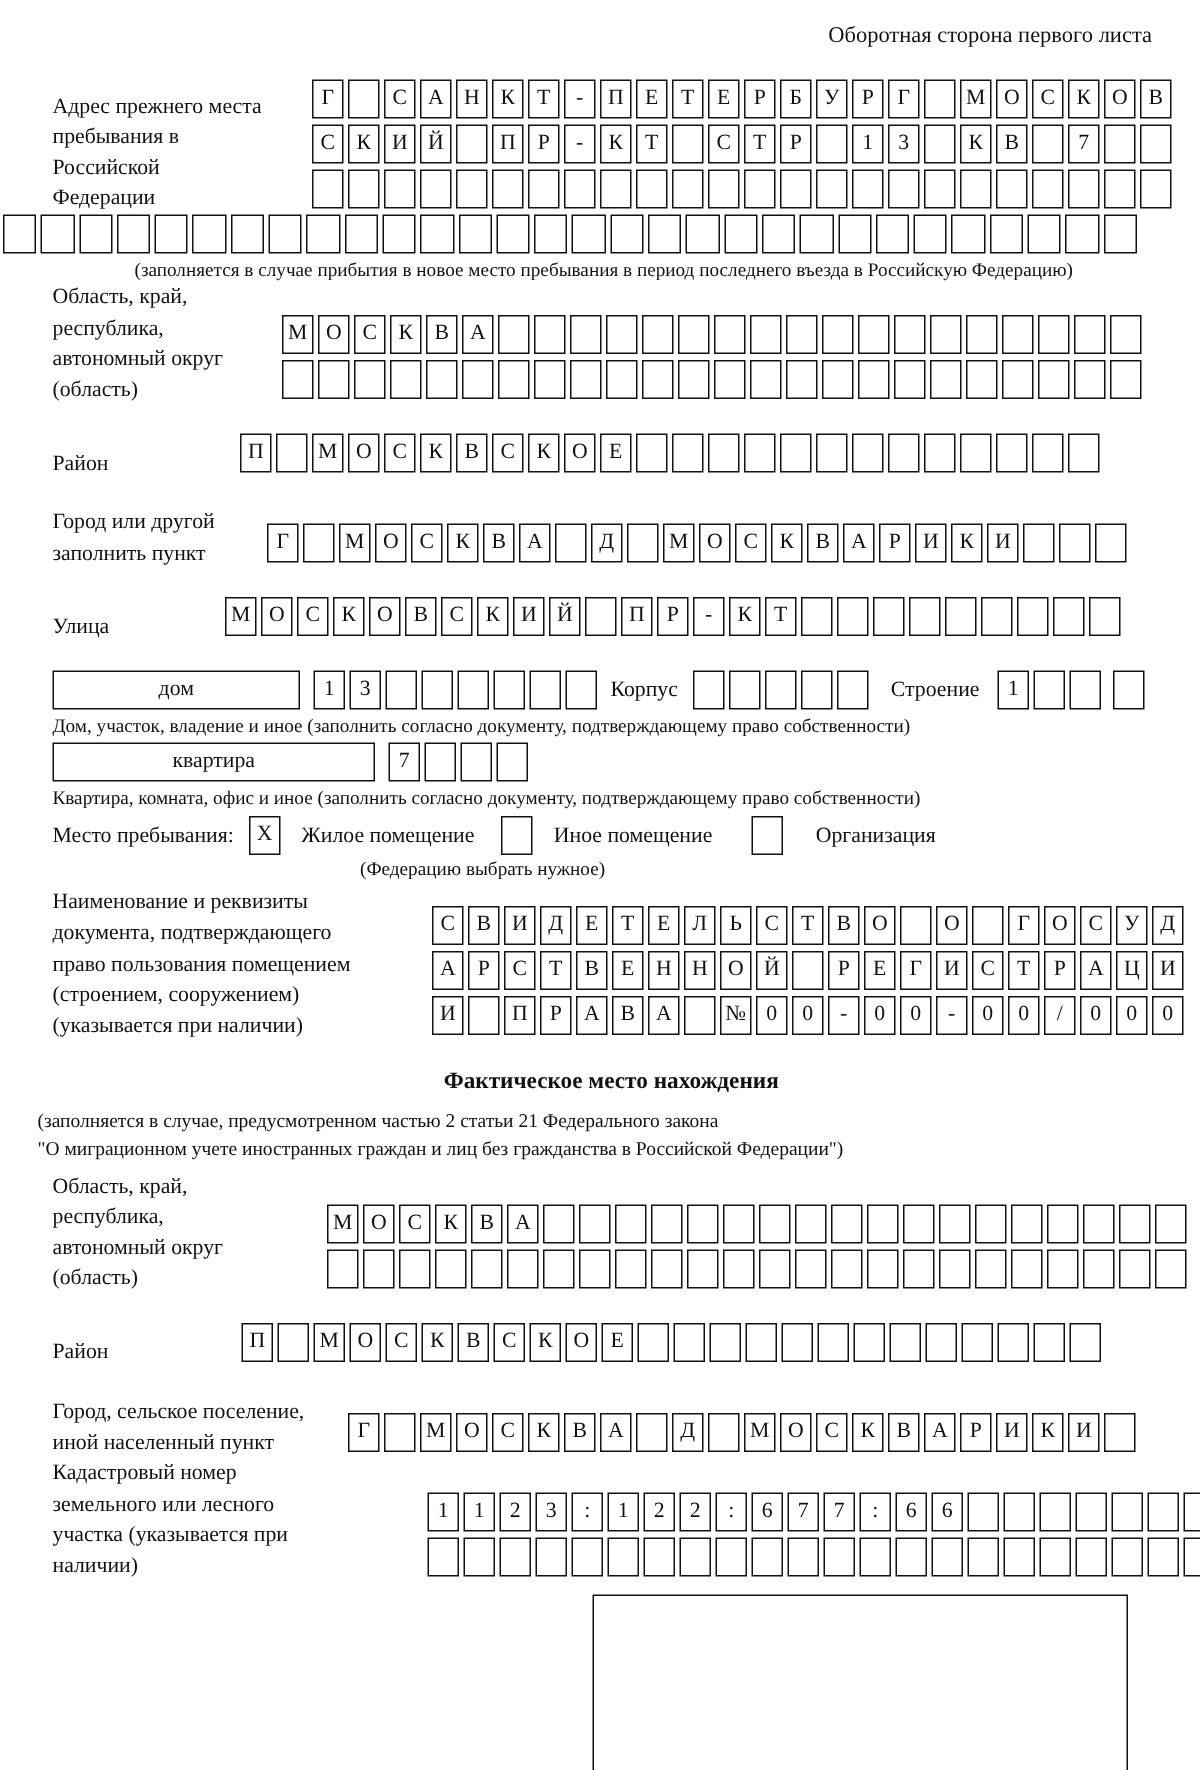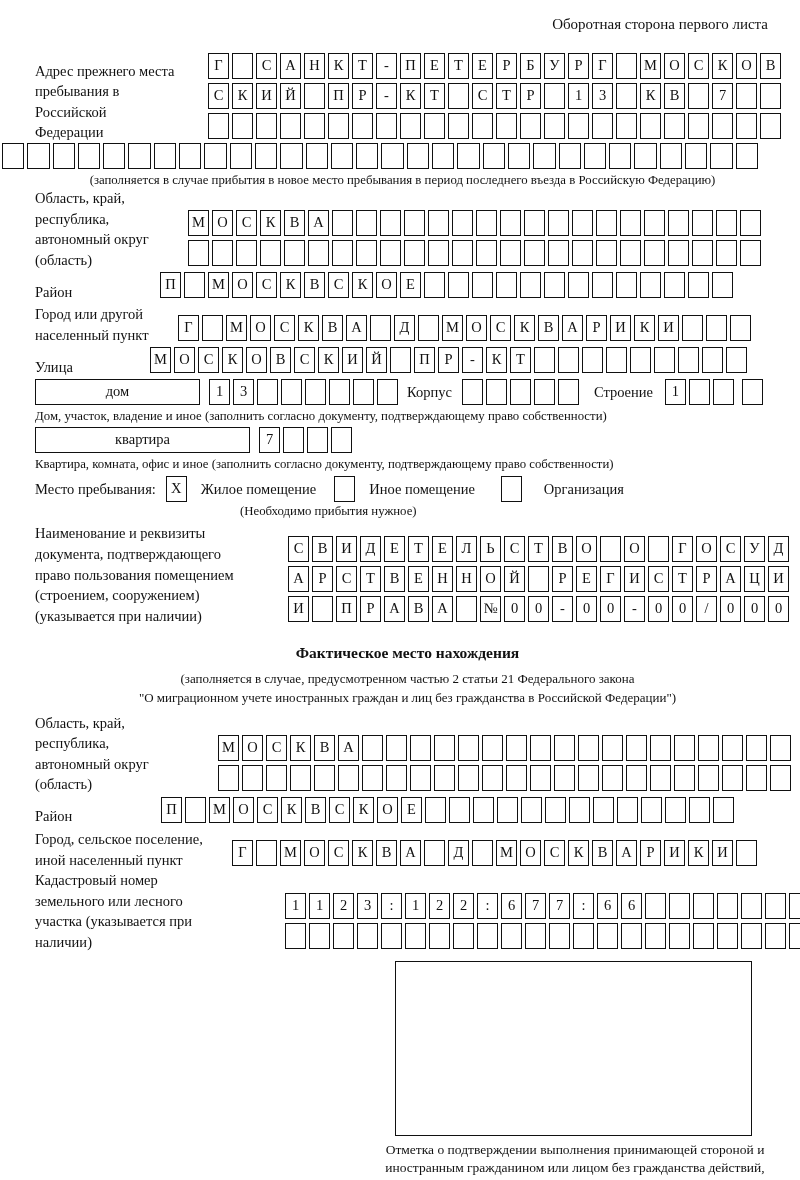--- a/index.html
+++ b/index.html
@@ -26,29 +26,29 @@
   .sec-title{font-weight:bold;font-size:15.5px;text-align:center;margin:6px 0 8px -10px;}
   .caption{font-size:12.8px;margin:0 0 3px 0;}
   .widebox{
     display:inline-block;box-sizing:border-box;border:1.6px solid #111;height:26px;
     text-align:center;font-size:14.5px;line-height:23px;vertical-align:top;background:#fff;
   }
   .inline-lbl{font-size:14.5px;line-height:26px;display:inline-block;vertical-align:top;}
   .stay-row{margin:4px 0 0 0;height:28px;}
   .stay-row .cell{margin-left:6px;margin-right:10px;}
   .center-note{font-size:12.8px;margin:0 0 4px 205px;}
-  .act-notes{font-size:13px;text-align:center;margin-left:-10px;line-height:1.4;}
+  .act-notes{font-size:13px;text-align:left;margin-left:-10px;line-height:1.4;}
   .mark-box{
     box-sizing:border-box;border:1.7px solid #111;width:357px;height:175px;
     margin:8px 0 0 360px;background:#fff;
   }
   .mark-caption{
     width:400px;margin:5px 0 0 340px;text-align:center;font-size:13.5px;line-height:1.35;
   }
-  .mt2{margin-top:2px;} .mt4{margin-top:4px;}
+  .mt2{margin-top:19px;} .mt4{margin-top:4px;}
   .pad-top20{padding-top:22px;padding-left:30px;}
 </style>
 </head>
 <body>
 
 <div class="page">
 
   <div class="header-note">Оборотная сторона первого листа</div>
 
   <div class="flexrow" style="margin-top:20px;">
@@ -70,21 +70,21 @@
       <div class="cellrow"><span class="cell"></span><span class="cell"></span><span class="cell"></span><span class="cell"></span><span class="cell"></span><span class="cell"></span><span class="cell"></span><span class="cell"></span><span class="cell"></span><span class="cell"></span><span class="cell"></span><span class="cell"></span><span class="cell"></span><span class="cell"></span><span class="cell"></span><span class="cell"></span><span class="cell"></span><span class="cell"></span><span class="cell"></span><span class="cell"></span><span class="cell"></span><span class="cell"></span><span class="cell"></span><span class="cell"></span></div>
     </div>
   </div>
 
   <div class="flexrow mt2">
     <div class="lbl" style="width:125px;">Район</div>
     <div class="cellrow"><span class="cell">П</span><span class="cell"></span><span class="cell">М</span><span class="cell">О</span><span class="cell">С</span><span class="cell">К</span><span class="cell">В</span><span class="cell">С</span><span class="cell">К</span><span class="cell">О</span><span class="cell">Е</span><span class="cell"></span><span class="cell"></span><span class="cell"></span><span class="cell"></span><span class="cell"></span><span class="cell"></span><span class="cell"></span><span class="cell"></span><span class="cell"></span><span class="cell"></span><span class="cell"></span><span class="cell"></span><span class="cell"></span></div>
   </div>
 
   <div class="flexrow mt2">
-    <div class="lbl" style="width:143px;">Город или другой населенный пункт</div>
+    <div class="lbl" style="width:143px;">Город или другой заполнить пункт</div>
     <div class="cellrow"><span class="cell">Г</span><span class="cell"></span><span class="cell">М</span><span class="cell">О</span><span class="cell">С</span><span class="cell">К</span><span class="cell">В</span><span class="cell">А</span><span class="cell"></span><span class="cell">Д</span><span class="cell"></span><span class="cell">М</span><span class="cell">О</span><span class="cell">С</span><span class="cell">К</span><span class="cell">В</span><span class="cell">А</span><span class="cell">Р</span><span class="cell">И</span><span class="cell">К</span><span class="cell">И</span><span class="cell"></span><span class="cell"></span><span class="cell"></span></div>
   </div>
 
   <div class="flexrow mt2">
     <div class="lbl" style="width:115px;">Улица</div>
     <div class="cellrow"><span class="cell">М</span><span class="cell">О</span><span class="cell">С</span><span class="cell">К</span><span class="cell">О</span><span class="cell">В</span><span class="cell">С</span><span class="cell">К</span><span class="cell">И</span><span class="cell">Й</span><span class="cell"></span><span class="cell">П</span><span class="cell">Р</span><span class="cell">-</span><span class="cell">К</span><span class="cell">Т</span><span class="cell"></span><span class="cell"></span><span class="cell"></span><span class="cell"></span><span class="cell"></span><span class="cell"></span><span class="cell"></span><span class="cell"></span><span class="cell"></span></div>
   </div>
 
   <div class="mt2" style="white-space:nowrap;">
     <span class="widebox" style="width:165px;margin-right:5px;">дом</span>
@@ -104,21 +104,21 @@
 
   <div class="stay-row">
     <span class="inline-lbl">Место пребывания:</span>
     <span class="cell">X</span>
     <span class="inline-lbl">Жилое помещение</span>
     <span class="cell" style="margin-left:14px;"></span>
     <span class="inline-lbl">Иное помещение</span>
     <span class="cell" style="margin-left:22px;margin-right:18px;"></span>
     <span class="inline-lbl">Организация</span>
   </div>
-  <div class="center-note">(Необходимо прибытия нужное)</div>
+  <div class="center-note">(Федерацию выбрать нужное)</div>
 
   <div class="flexrow mt4">
     <div class="lbl" style="width:220px;">Наименование и реквизиты документа, подтверждающего право пользования помещением (строением, сооружением) (указывается при наличии)</div>
     <div class="boxcol">
       <div class="cellrow"><span class="cell">С</span><span class="cell">В</span><span class="cell">И</span><span class="cell">Д</span><span class="cell">Е</span><span class="cell">Т</span><span class="cell">Е</span><span class="cell">Л</span><span class="cell">Ь</span><span class="cell">С</span><span class="cell">Т</span><span class="cell">В</span><span class="cell">О</span><span class="cell"></span><span class="cell">О</span><span class="cell"></span><span class="cell">Г</span><span class="cell">О</span><span class="cell">С</span><span class="cell">У</span><span class="cell">Д</span></div>
       <div class="cellrow"><span class="cell">А</span><span class="cell">Р</span><span class="cell">С</span><span class="cell">Т</span><span class="cell">В</span><span class="cell">Е</span><span class="cell">Н</span><span class="cell">Н</span><span class="cell">О</span><span class="cell">Й</span><span class="cell"></span><span class="cell">Р</span><span class="cell">Е</span><span class="cell">Г</span><span class="cell">И</span><span class="cell">С</span><span class="cell">Т</span><span class="cell">Р</span><span class="cell">А</span><span class="cell">Ц</span><span class="cell">И</span></div>
       <div class="cellrow"><span class="cell">И</span><span class="cell"></span><span class="cell">П</span><span class="cell">Р</span><span class="cell">А</span><span class="cell">В</span><span class="cell">А</span><span class="cell"></span><span class="cell">№</span><span class="cell">0</span><span class="cell">0</span><span class="cell">-</span><span class="cell">0</span><span class="cell">0</span><span class="cell">-</span><span class="cell">0</span><span class="cell">0</span><span class="cell">/</span><span class="cell">0</span><span class="cell">0</span><span class="cell">0</span></div>
     </div>
   </div>
 

